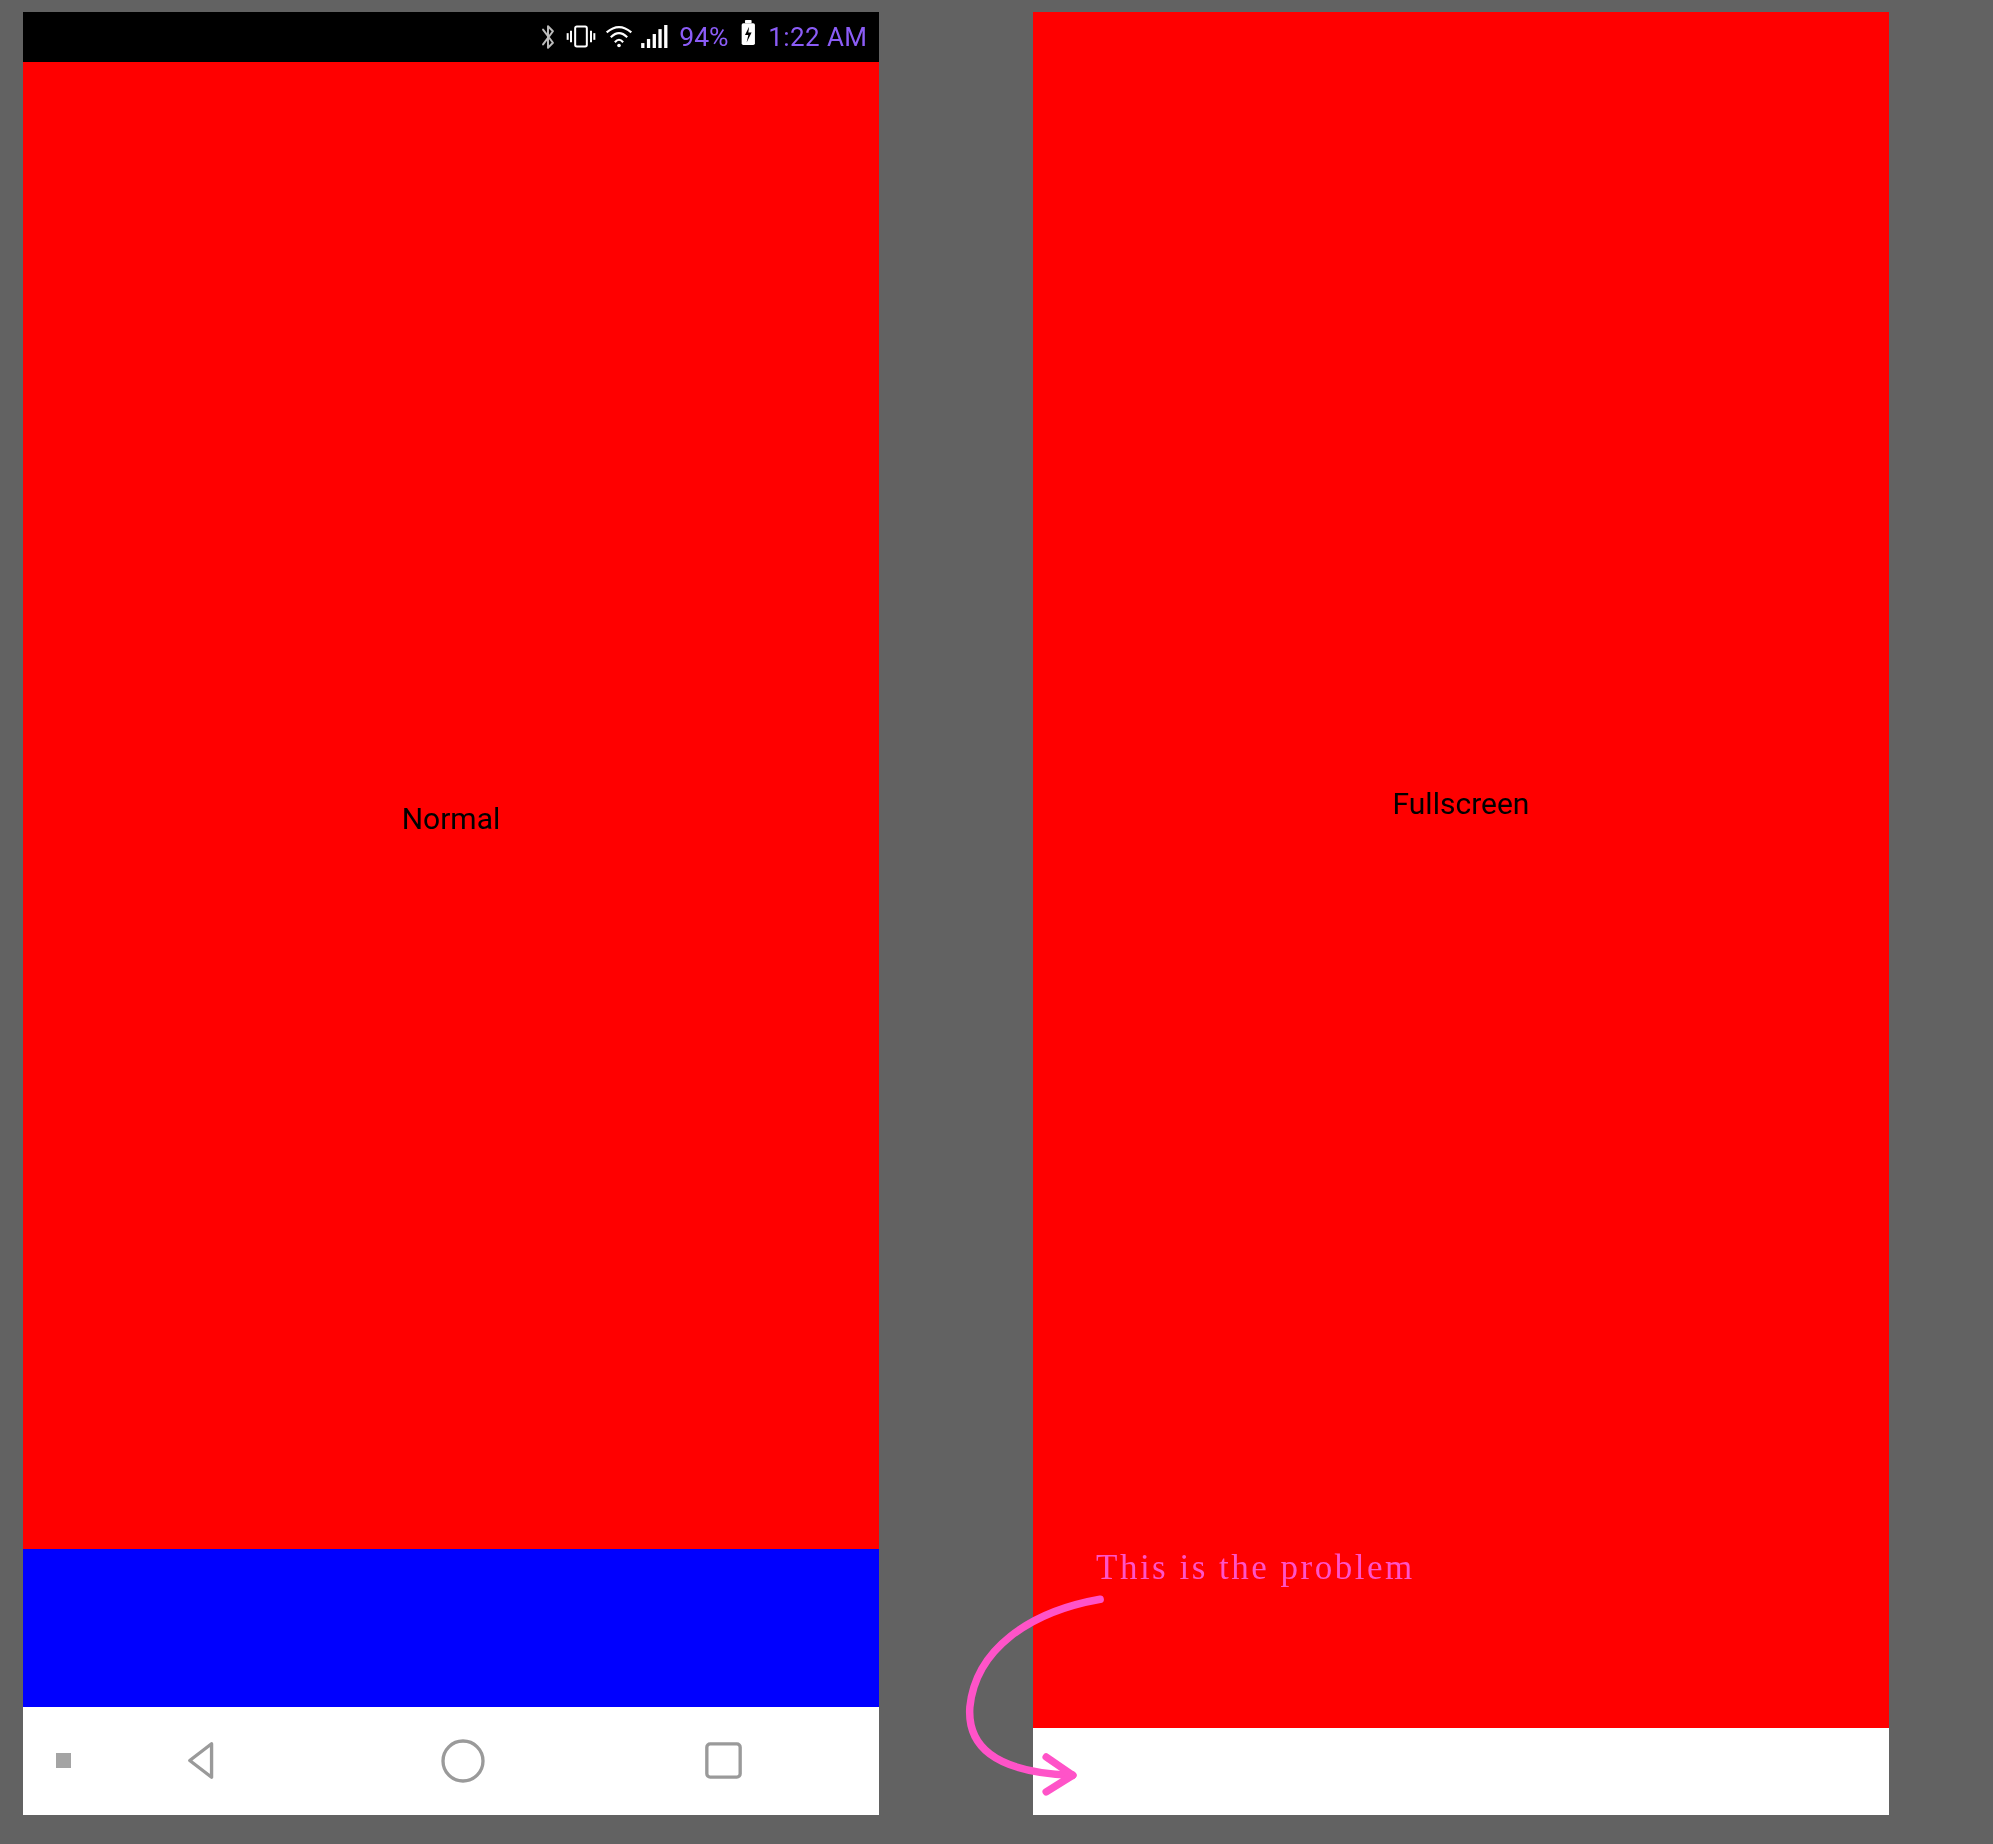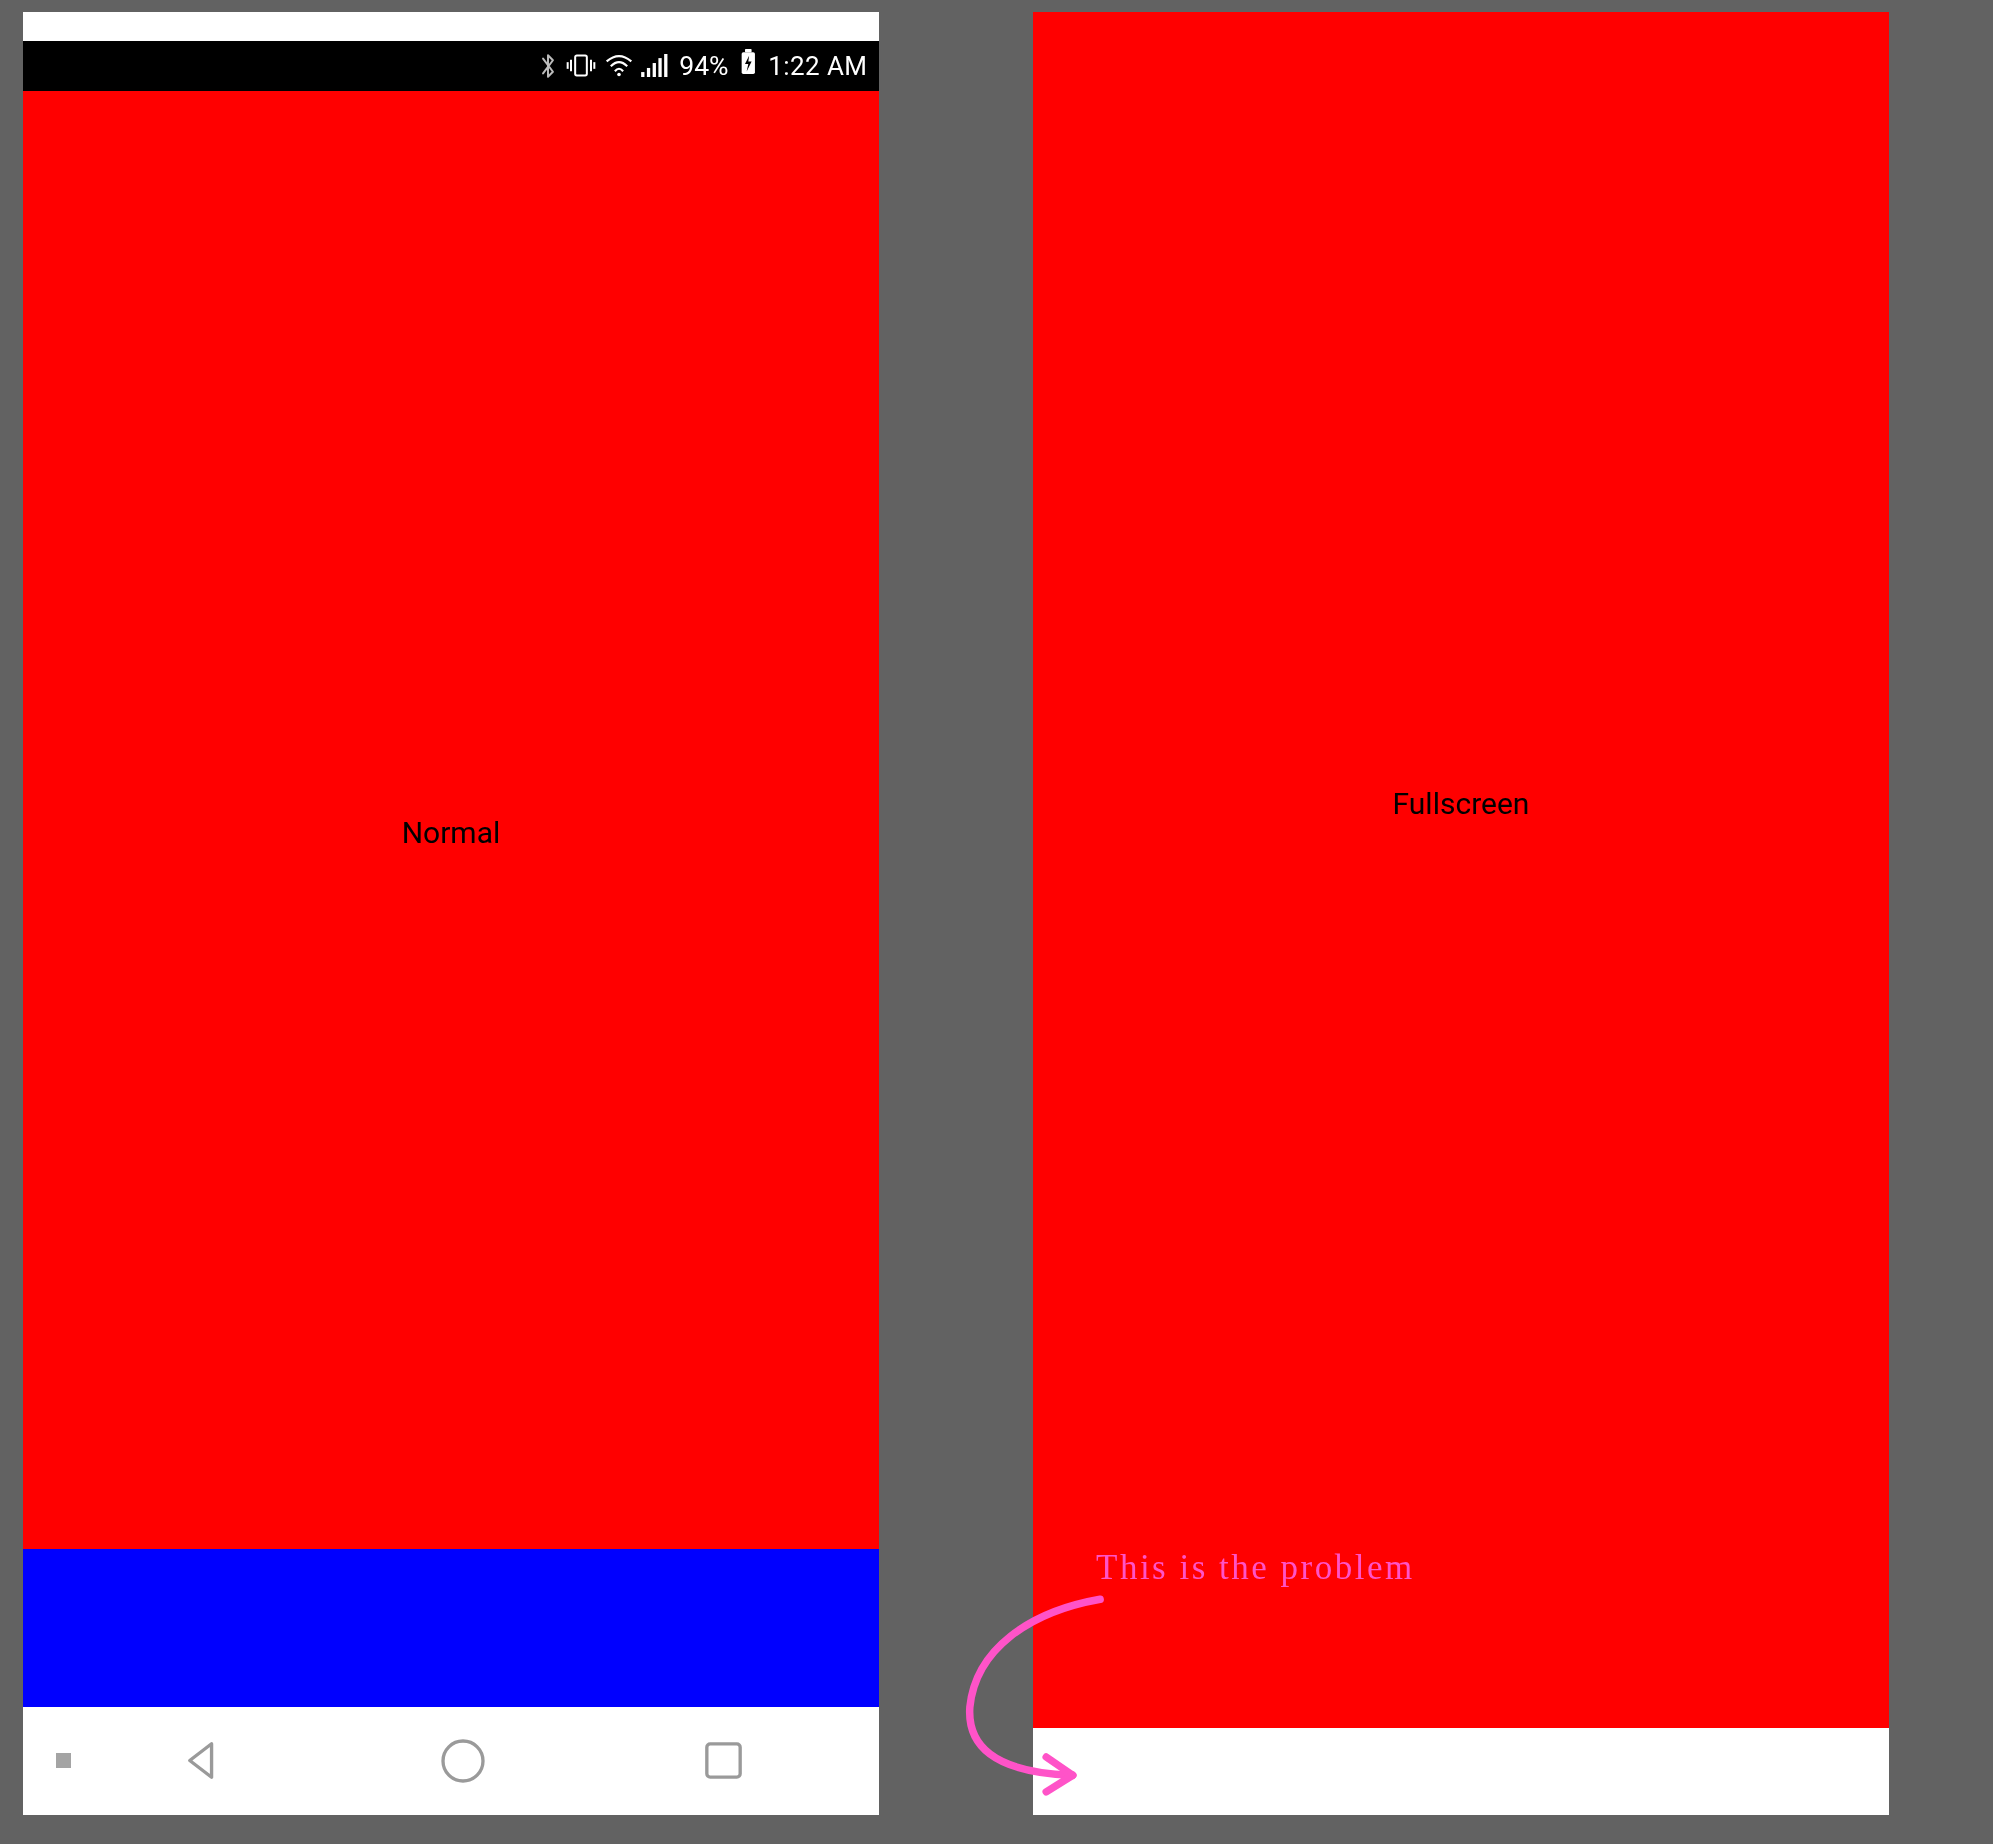--- a/index.html
+++ b/index.html
@@ -23,28 +23,27 @@
     top: 11.6px;
     width: 856px;
     height: 1803px;
     background: #ffffff;
     display: flex;
     flex-direction: column;
   }
   .status-bar {
     height: 50px;
     background: #000000;
-    color: #ffffff;
+    color: #8b5cf6;
     display: flex;
     align-items: center;
     justify-content: flex-end;
     padding: 0 11.6px;
     gap: 11.6px;
     font-size: 26.6px;
-    margin-top: 29px;
   }
   .status-icons { display: flex; align-items: center; gap: 8.3px; }
   .status-icons svg { display: block; }
   .status-time { font-size: 26px; letter-spacing: 0.4px; }
 
   .content-area-left {
     position: relative;
     flex: 1 1 auto;
     background: #ff0000;
     display: flex;

